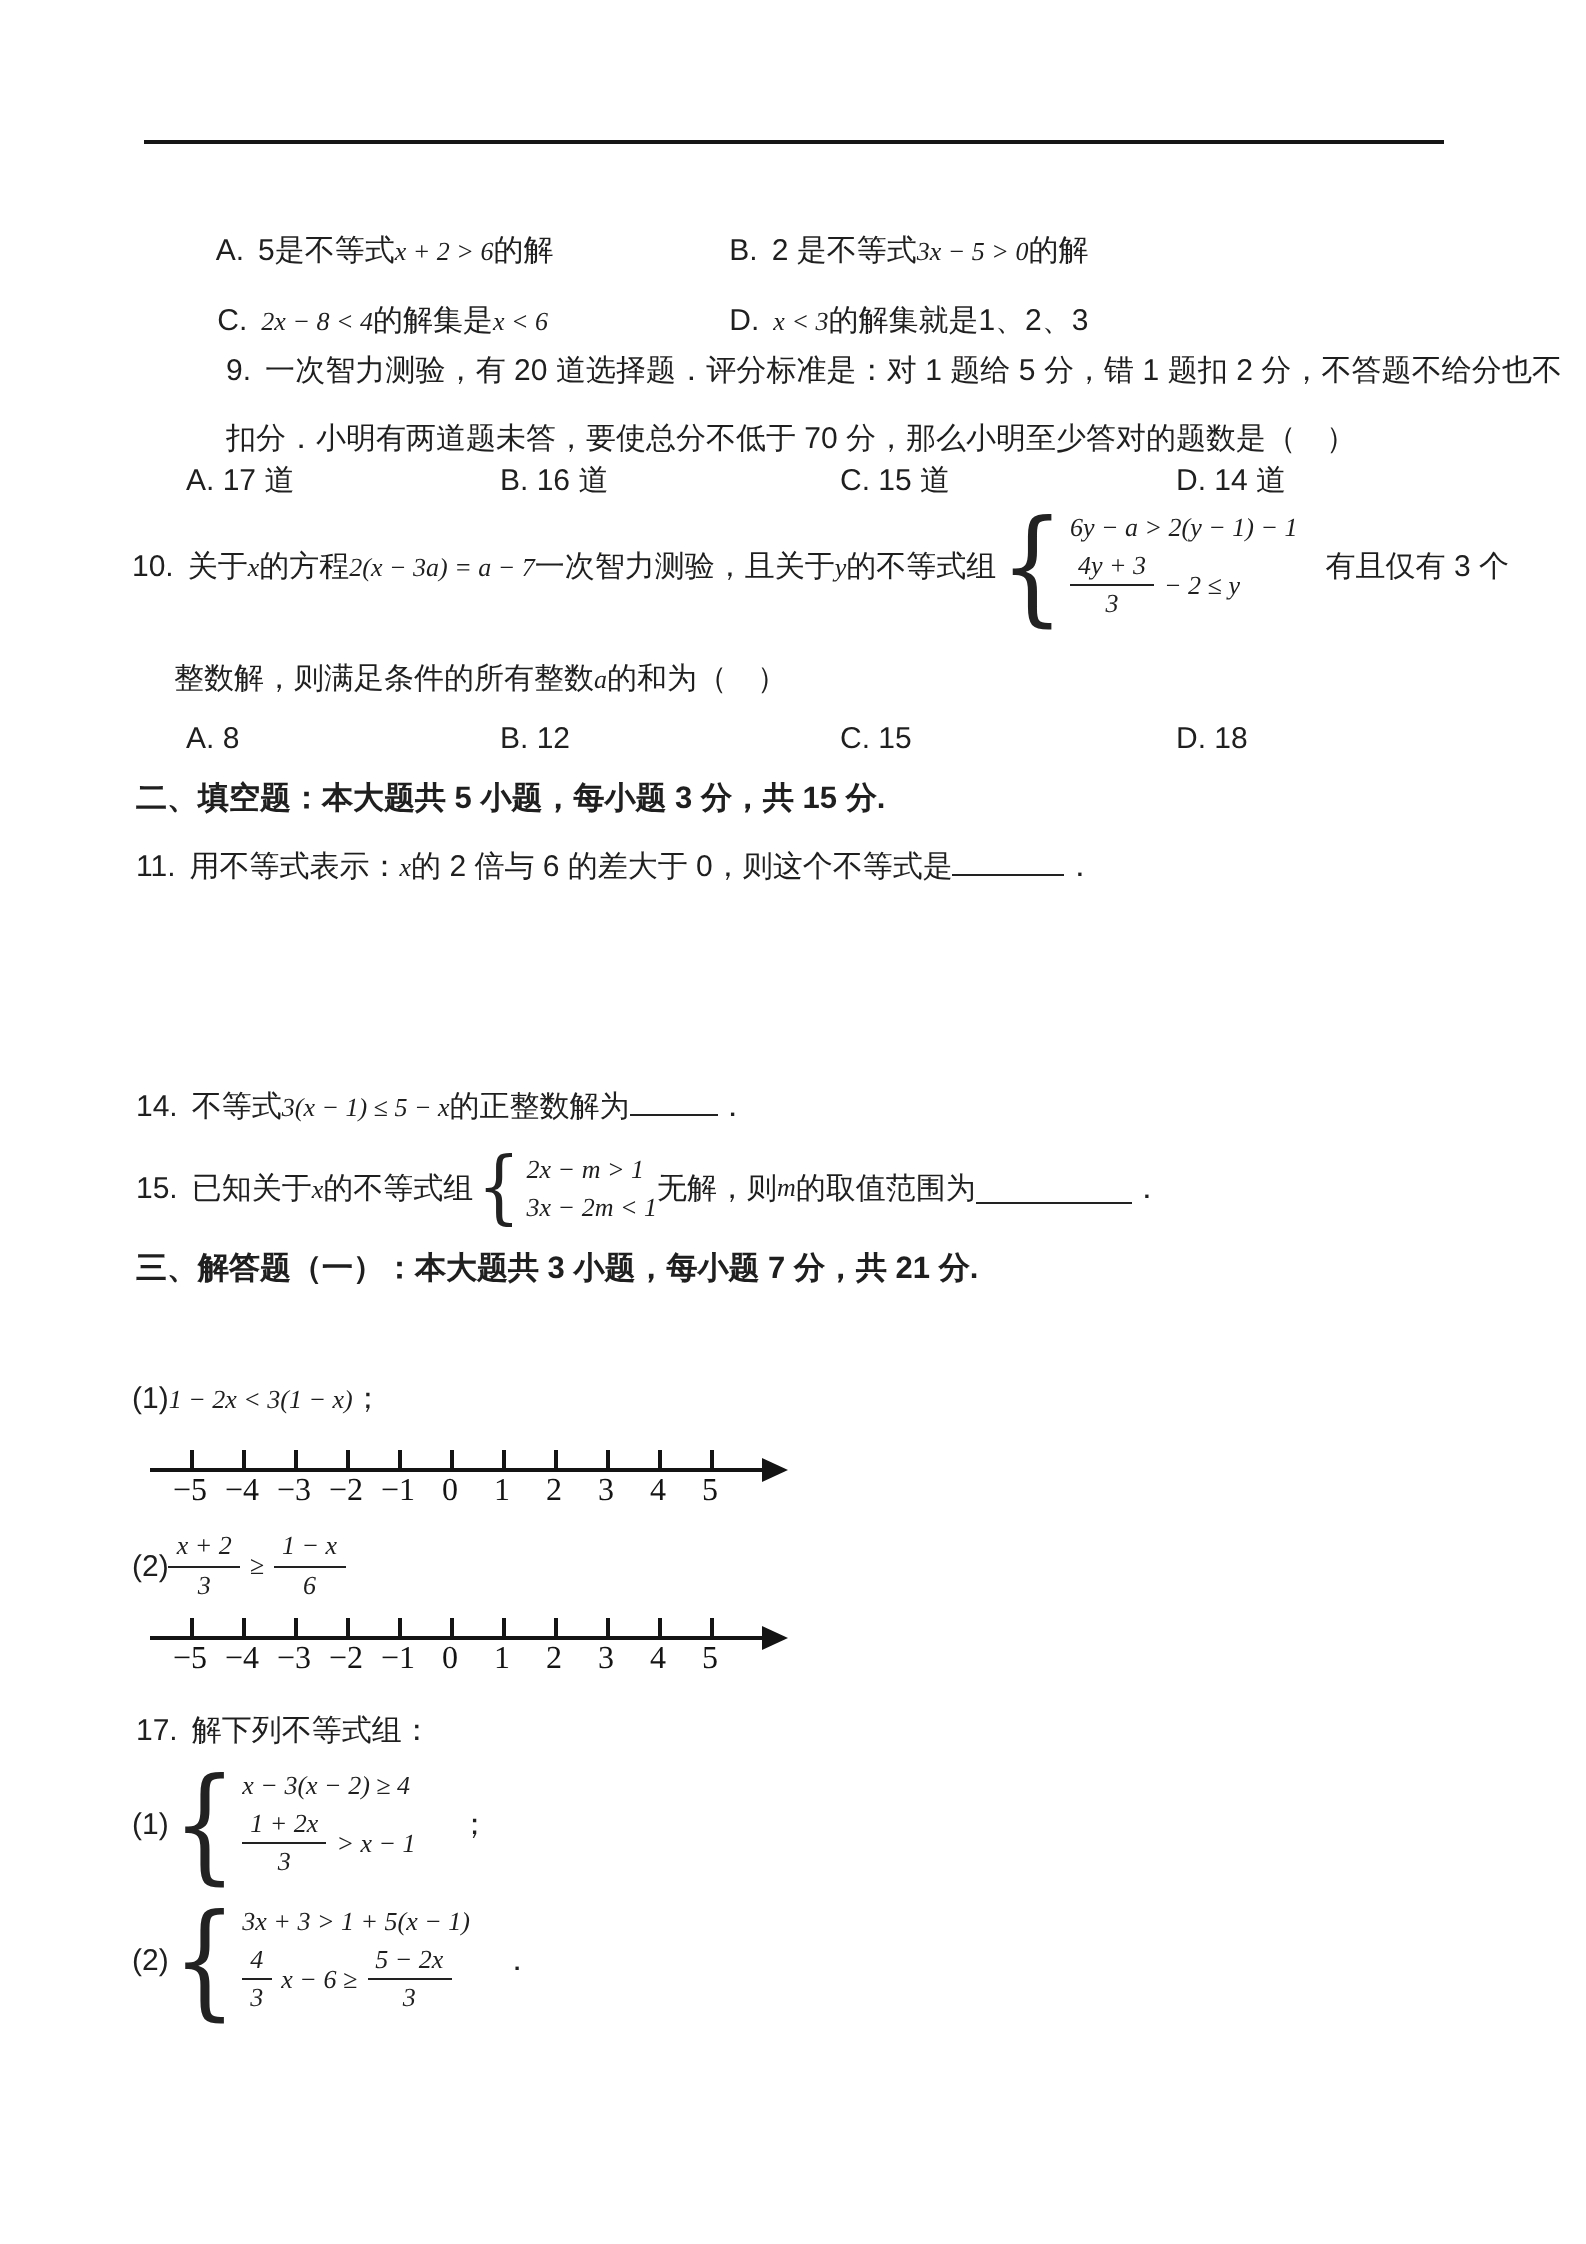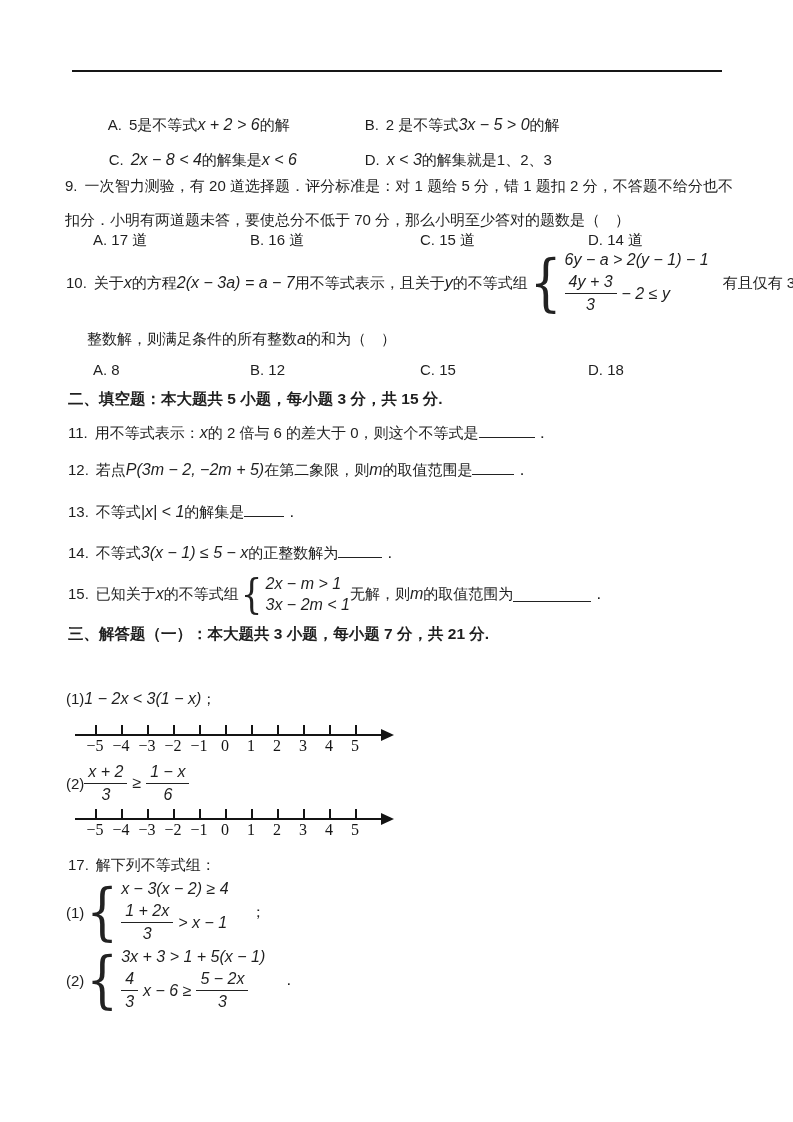--- a/index.html
+++ b/index.html
@@ -3,23 +3,23 @@
 <meta charset="utf-8">
 <style>
   html,body { margin:0; padding:0; background:#ffffff; }
   .page {
     position:relative; width:793px; height:1122px; background:#ffffff;
     font-family:"Liberation Sans","DejaVu Sans",sans-serif;
     font-size:15px; color:#1f1f1f; overflow:hidden;
   }
   .abs { position:absolute; }
   .rule { background:#161616; }
-  .math { font-family:Liberation Sans, sans-serif; font-style:italic; font-size:16px; white-space:pre; }
+  .math { font-family:Liberation Serif, serif; font-style:italic; font-size:13px; white-space:pre; }
   .qnum { margin-right:7px; }
-  .para { line-height:34px; text-align:justify; }
+  .para { line-height:34px; text-align:justify;margin-left:48px; }
   .bold { font-weight:700; font-size:15.5px; }
   .flexrow { display:flex; align-items:center; }
   .opt { white-space:pre; }
   
   .frac { display:inline-flex; flex-direction:column; align-items:center; vertical-align:middle; line-height:1.25; }
   .frac .top { padding:0 4px 1px 4px; border-bottom:1.4px solid #222; text-align:center; }
   .frac .bot { padding:1px 4px 0 4px; text-align:center; }
   
   .sys { display:inline-flex; align-items:center; margin-left:2px; }
   .brace { font-family:"DejaVu Serif",serif; font-style:normal; line-height:1; color:#222; display:inline-block; }
@@ -67,21 +67,21 @@
     <span class="qnum">9.</span><span>一次智力测验，有 20 道选择题．评分标准是：对 1 题给 5 分，错 1 题扣 2 分，不答题不给分也不扣分．小明有两道题未答，要使总分不低于 70 分，那么小明至少答对的题数是（　）</span>
   </div>
   <div class="abs" style="left:0; top:231px; width:793px; height:22px;">
     <span class="abs opt" style="left:93px;">A. 17 道</span>
     <span class="abs opt" style="left:250px;">B. 16 道</span>
     <span class="abs opt" style="left:420px;">C. 15 道</span>
     <span class="abs opt" style="left:588px;">D. 14 道</span>
   </div>
 
   <div class="abs flexrow" style="left:66px; top:250px; height:66px;">
-    <span class="seg"><span class="qnum">10.</span><span class="seg">关于</span><span class="math">x</span><span class="seg">的方程</span><span class="math">2(x − 3a) = a − 7</span><span class="seg">用不等式表示，且关于</span><span class="math">y</span><span class="seg">的不等式组</span></span>
+    <span class="seg"><span class="qnum">10.</span><span class="seg">关于</span><span class="math">x</span><span class="seg">的方程</span><span class="math">2(x − 3a) = a − 7</span><span class="seg">一次智力测验，且关于</span><span class="math">y</span><span class="seg">的不等式组</span></span>
     <span class="sys">
       <span class="brace brace-lg">{</span>
       <span class="rows">
         <span class="row math">6y − a &gt; 2(y − 1) − 1</span>
         <span class="row">
           <span class="frac">
               <span class="top math">4y + 3</span>
               <span class="bot math">3</span>
             </span>
           <span class="math">− 2 ≤ y</span>
@@ -101,27 +101,21 @@
     <span class="abs opt" style="left:420px;">C. 15</span>
     <span class="abs opt" style="left:588px;">D. 18</span>
   </div>
 
   <div class="abs bold" style="left:68px; top:389px;">二、填空题：本大题共 5 小题，每小题 3 分，共 15 分.</div>
 
   <div class="abs" style="left:68px; top:422px;">
     <span class="qnum">11.</span><span class="seg">用不等式表示：</span><span class="math">x</span><span class="seg">的 2 倍与 6 的差大于 0，则这个不等式是</span><span class="blank" style="width:56px;"></span><span class="seg">．</span>
   </div>
 
-  <div class="abs" style="left:68px; top:459px;">
-    <span class="qnum">12.</span><span class="seg">若点</span><span class="math">P(3m − 2, −2m + 5)</span><span class="seg">在第二象限，则</span><span class="math">m</span><span class="seg">的取值范围是</span><span class="blank" style="width:42px;"></span><span class="seg">．</span>
-  </div>
-
-  <div class="abs" style="left:68px; top:501px;">
-    <span class="qnum">13.</span><span class="seg">不等式</span><span class="math">|x| &lt; 1</span><span class="seg">的解集是</span><span class="blank" style="width:40px;"></span><span class="seg">．</span>
-  </div>
+
 
   <div class="abs" style="left:68px; top:542px;">
     <span class="qnum">14.</span><span class="seg">不等式</span><span class="math">3(x − 1) ≤ 5 − x</span><span class="seg">的正整数解为</span><span class="blank" style="width:44px;"></span><span class="seg">．</span>
   </div>
 
   <div class="abs flexrow" style="left:68px; top:570px; height:48px;">
     <span class="seg"><span class="qnum">15.</span><span class="seg">已知关于</span><span class="math">x</span><span class="seg">的不等式组</span></span>
     <span class="sys">
       <span class="brace brace-sm">{</span>
       <span class="rows">

